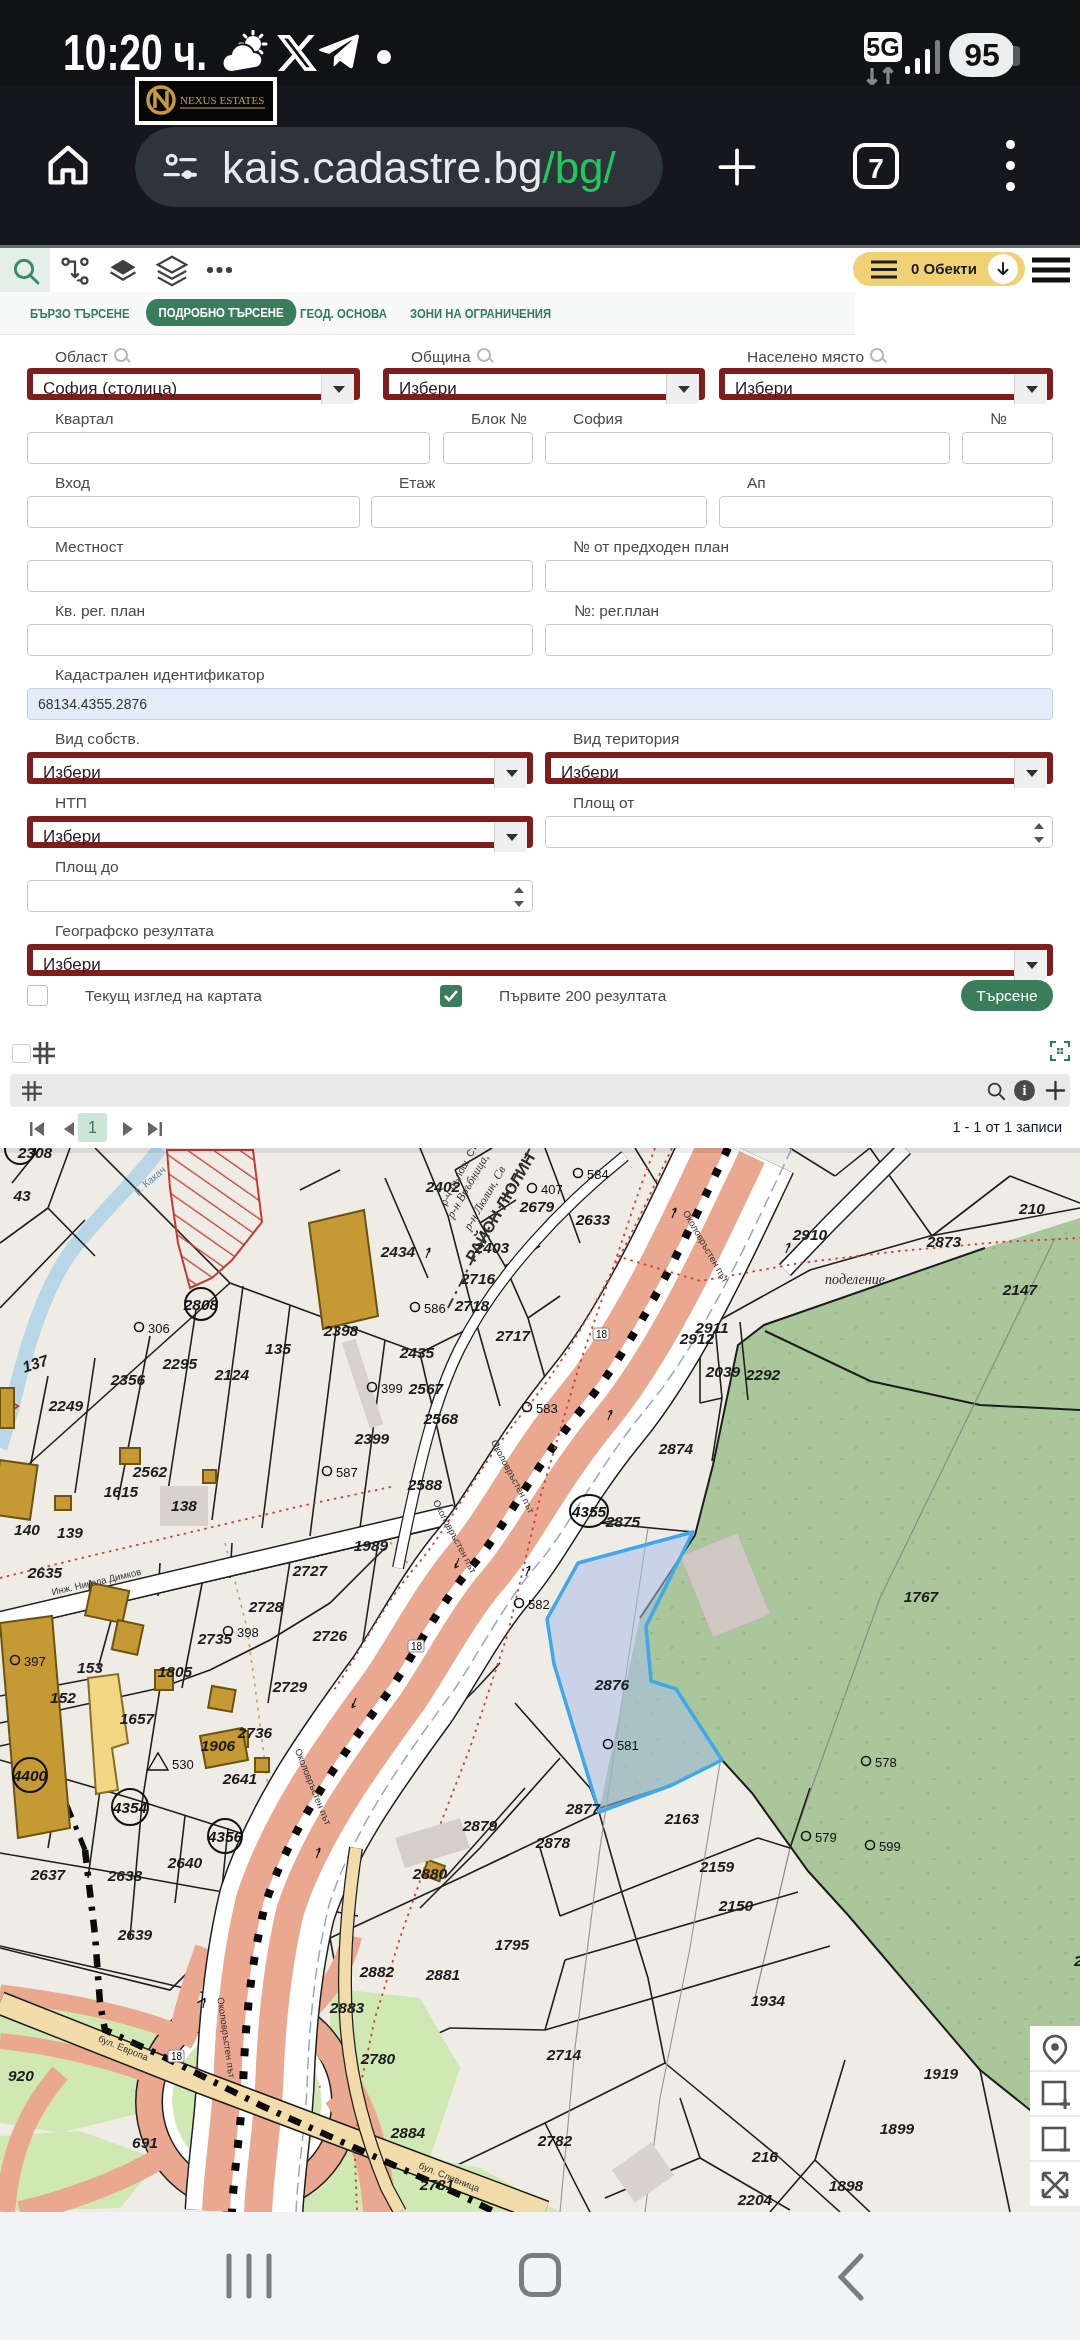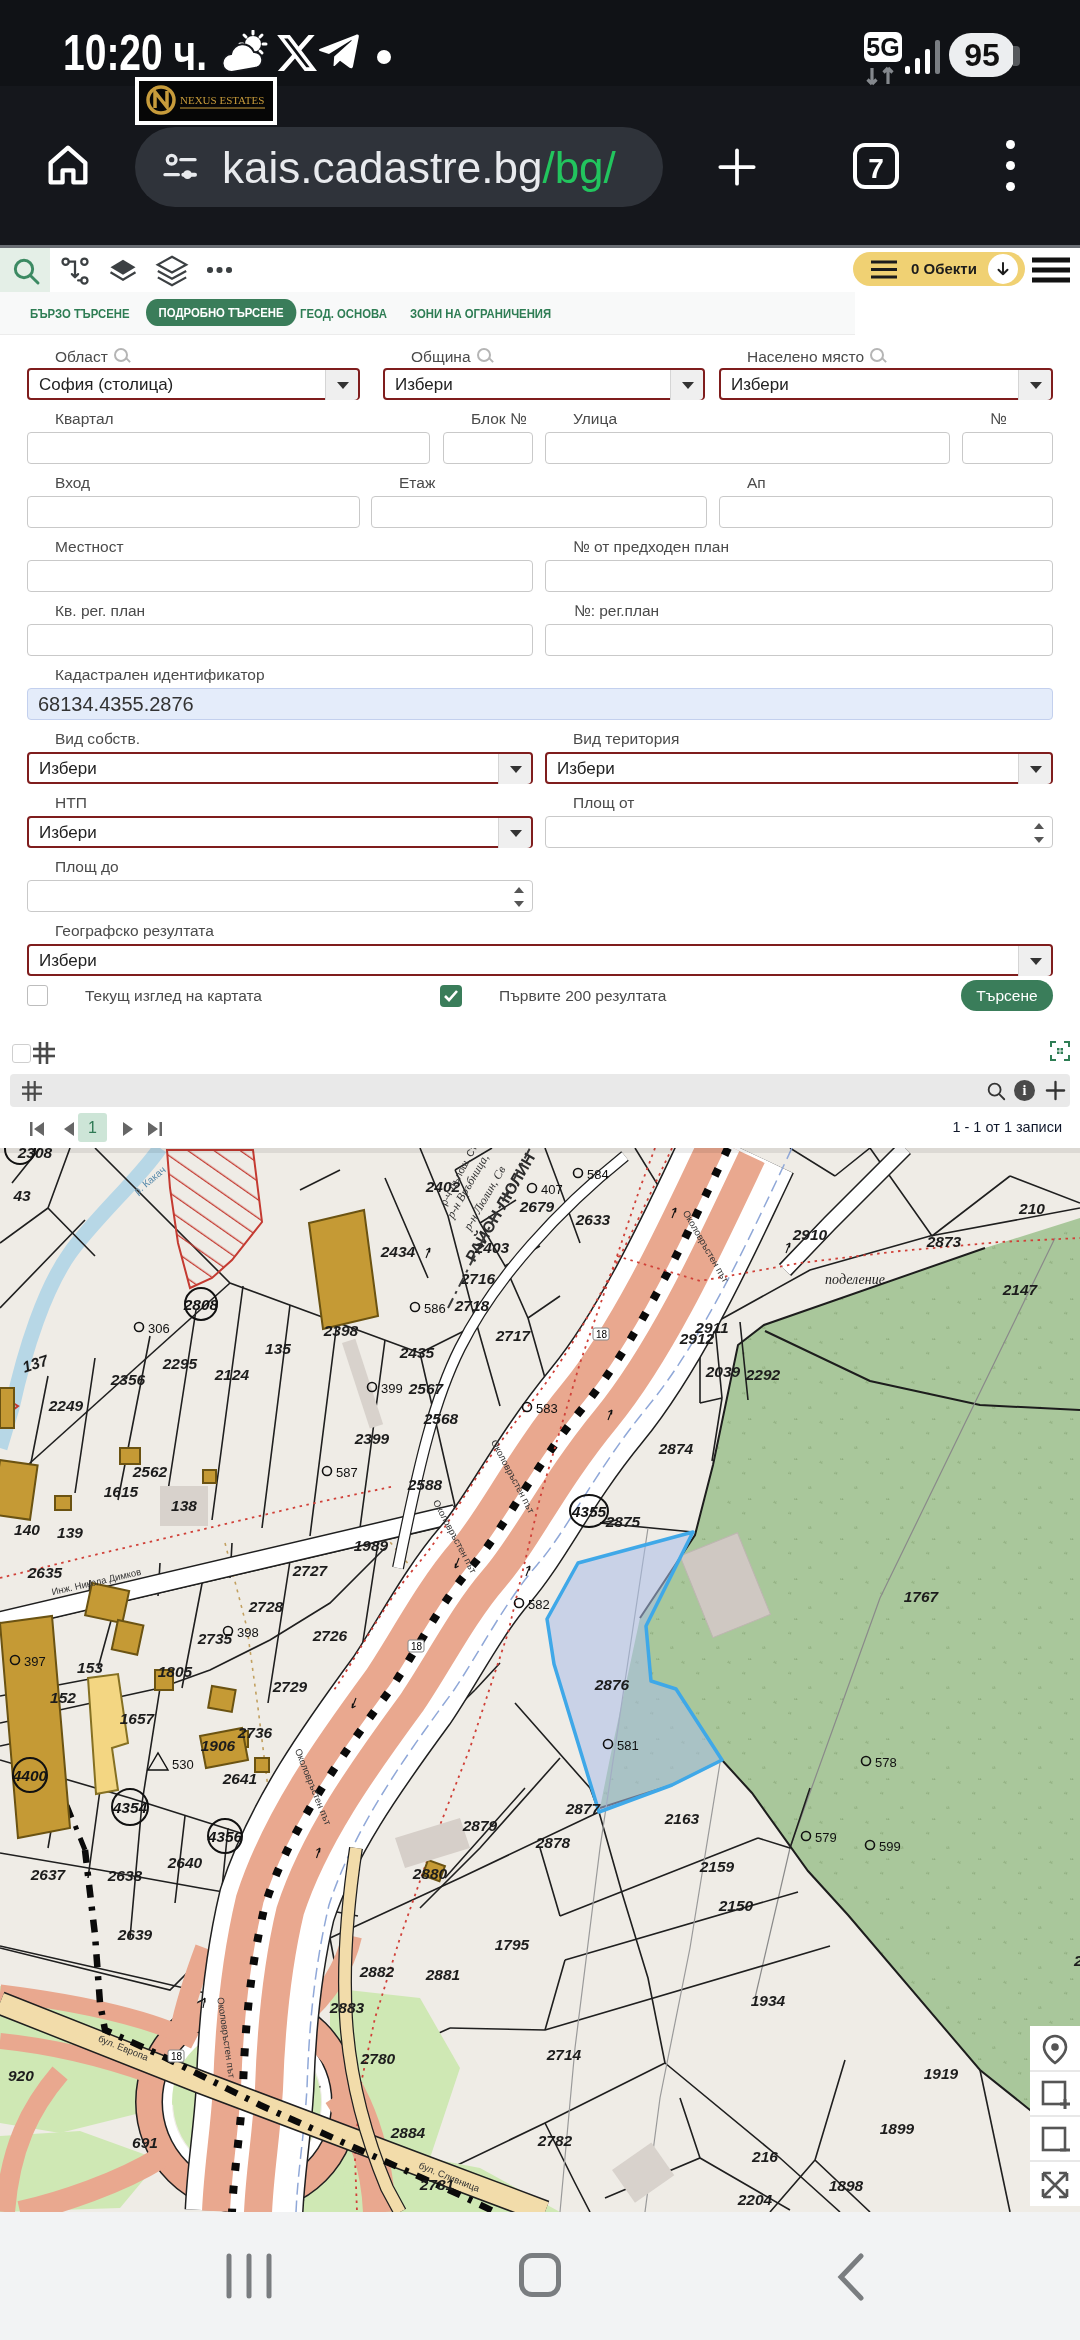--- a/index.html
+++ b/index.html
@@ -22,21 +22,21 @@
 #searchbox { position:absolute; left:0; top:0; width:50px; height:44px; background:#e4efe7; }
 #objpill { position:absolute; left:853px; top:4px; width:172px; height:34px; background:#f0d173; border-radius:17px; }
 
 #tabs { position:absolute; left:0; top:292px; width:855px; height:43px; background:#f8f9f9; border-bottom:1px solid #ececec; font-weight:bold; font-size:13.5px; letter-spacing:0; color:#2e7d54; }
 #tabs span { display:inline-block; transform:scaleX(0.84); transform-origin:left center; white-space:nowrap; }
 #tabs .pill { background:#3a7d5a; color:#fff; border-radius:14px; padding:6px 15px; }
 
 #form { position:absolute; left:0; top:335px; width:1080px; height:693px; background:#fff; font-size:15.5px; color:#4a4a4a; }
 .lbl { position:absolute; white-space:nowrap;margin-left:28px; }
 .inp { position:absolute; height:32px; border:1px solid #c9c9c9; border-radius:4px; background:#fff; }
-.sel { position:absolute; height:32px; border:2px solid #7f1d1d; border-radius:4px; background:#fff; color:#222; }
+.sel { position:absolute; height:32px; border:6px solid #7f1d1d; border-radius:4px; background:#fff; color:#222; }
 .sel .tx { position:absolute; left:10px; top:5px; font-size:17px; }
 .sel .btn { position:absolute; right:0; top:0; width:33px; height:30px; background:#efefef; border-left:1px solid #d5d5d5; border-radius:0 4px 4px 0; }
 .sel .btn:after { content:""; position:absolute; left:11px; top:12px; width:0; height:0; border-left:6px solid transparent; border-right:6px solid transparent; border-top:7px solid #333; }
 .spin { position:absolute; right:6px; top:4px; width:12px; height:24px; }
 .spin:before { content:""; position:absolute; left:0; top:2px; border-left:5px solid transparent; border-right:5px solid transparent; border-bottom:6px solid #555; }
 .spin:after { content:""; position:absolute; left:0; bottom:2px; border-left:5px solid transparent; border-right:5px solid transparent; border-top:6px solid #555; }
 .mag { display:inline-block; width:16px; height:16px; position:relative; top:2px; margin-left:6px; }
 .mag:before { content:""; position:absolute; left:0; top:0; width:10px; height:10px; border:2px solid #b5b5b5; border-radius:50%; }
 .mag:after { content:""; position:absolute; left:11px; top:11px; width:6px; height:2px; background:#b5b5b5; transform:rotate(45deg); }
 
@@ -194,21 +194,21 @@
         <span class="tx">Избери</span>
         <span class="btn"></span>
       </div>
     <div class="sel" style="left:719px;top:33px;width:334px;">
         <span class="tx">Избери</span>
         <span class="btn"></span>
       </div>
 
     <div class="lbl" style="left:27px;top:75px;">Квартал</div>
     <div class="lbl" style="left:443px;top:75px;">Блок №</div>
-    <div class="lbl" style="left:545px;top:75px;">Улица</div>
+    <div class="lbl" style="left:545px;top:75px;">София</div>
     <div class="lbl" style="left:962px;top:75px;">№</div>
     <div class="inp" style="left:27px;top:97px;width:403px;"></div>
     <div class="inp" style="left:443px;top:97px;width:90px;"></div>
     <div class="inp" style="left:545px;top:97px;width:405px;"></div>
     <div class="inp" style="left:962px;top:97px;width:91px;"></div>
 
     <div class="lbl" style="left:27px;top:139px;">Вход</div>
     <div class="lbl" style="left:371px;top:139px;">Етаж</div>
     <div class="lbl" style="left:719px;top:139px;">Ап</div>
     <div class="inp" style="left:27px;top:161px;width:333px;"></div>
@@ -219,21 +219,21 @@
     <div class="lbl" style="left:545px;top:203px;">№ от предходен план</div>
     <div class="inp" style="left:27px;top:225px;width:506px;"></div>
     <div class="inp" style="left:545px;top:225px;width:508px;"></div>
 
     <div class="lbl" style="left:27px;top:267px;">Кв. рег. план</div>
     <div class="lbl" style="left:546px;top:267px;">№: рег.план</div>
     <div class="inp" style="left:27px;top:289px;width:506px;"></div>
     <div class="inp" style="left:545px;top:289px;width:508px;"></div>
 
     <div class="lbl" style="left:27px;top:331px;">Кадастрален идентификатор</div>
-    <div class="inp" style="left:27px;top:353px;width:1026px;background:#e4ecfa;border-color:#c3d0ee;line-height:30px;color:#333;font-size:20px;"><span style="margin-left:10px;">68134.4355.2876</span></div>
+    <div class="inp" style="left:27px;top:353px;width:1026px;background:#e4ecfa;border-color:#c3d0ee;line-height:30px;color:#333;font-size:14px;"><span style="margin-left:10px;">68134.4355.2876</span></div>
 
     <div class="lbl" style="left:27px;top:395px;">Вид собств.</div>
     <div class="lbl" style="left:545px;top:395px;">Вид територия</div>
     <div class="sel" style="left:27px;top:417px;width:506px;">
         <span class="tx">Избери</span>
         <span class="btn"></span>
       </div>
     <div class="sel" style="left:545px;top:417px;width:508px;">
         <span class="tx">Избери</span>
         <span class="btn"></span>

